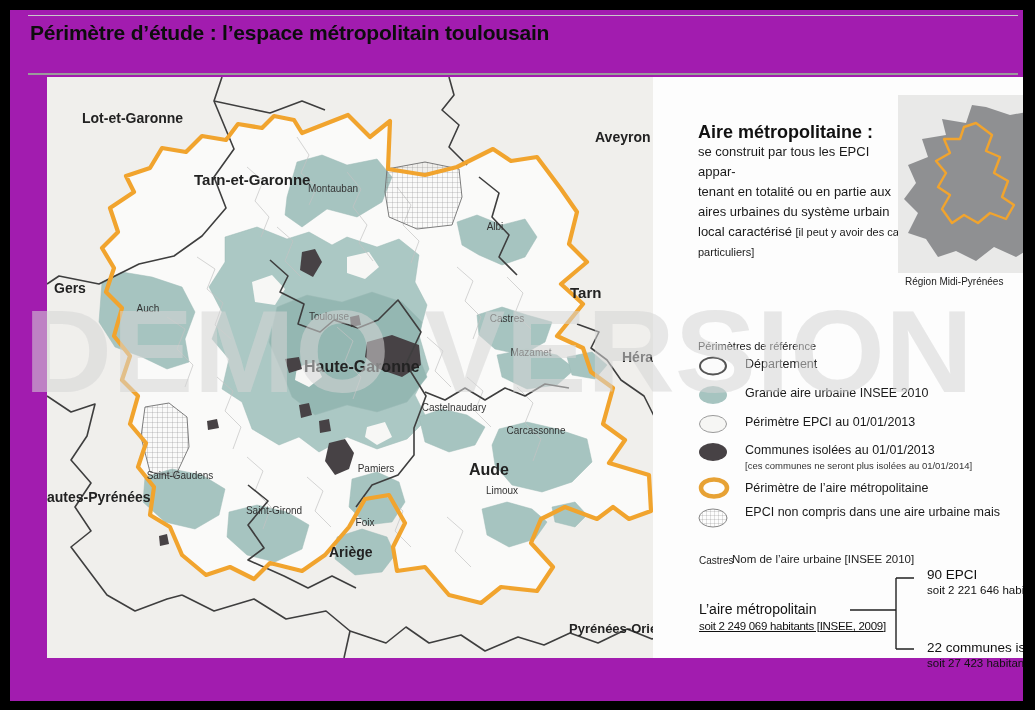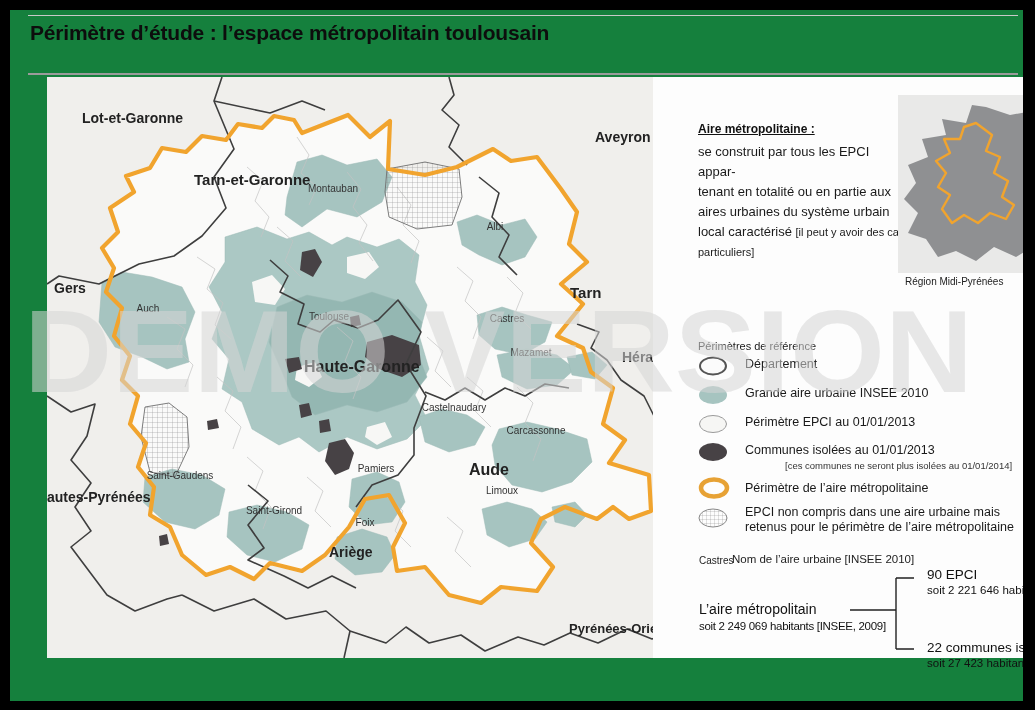--- a/index.html
+++ b/index.html
@@ -2,53 +2,53 @@
 <html><head>
 <meta charset="utf-8">
 <style>
   html,body{margin:0;padding:0;}
   body{
     width:1035px;height:710px;background:#000;position:relative;overflow:hidden;
     font-family:"Liberation Sans", sans-serif;
   }
   #page{
     position:absolute;left:10px;top:10px;width:1013px;height:691px;
-    background:#15803d;overflow:hidden;
+    background:#a21caf;overflow:hidden;
   }
   .topline{position:absolute;left:18px;top:5px;width:990px;height:1px;background:#c9c9c9;}
   .titlewrap{position:absolute;left:20px;top:15px;height:24px;overflow:hidden;width:700px;}
   .titlewrap span{display:block;margin-top:-4px;font-size:21px;font-weight:bold;color:#0d0d0d;letter-spacing:-0.2px;}
   .divider{position:absolute;left:18px;top:63px;width:990px;height:2px;background:#9b9b9b;}
 
   
   #maparea{
     position:absolute;left:37px;top:67px;width:622px;height:581px;
     background:#f0efec;border-right:6px solid #737373;
   }
   #maparea svg{position:absolute;left:0;top:0;}
 
   
   #panel{position:absolute;left:643px;top:67px;width:370px;height:581px;background:#fdfdfd;}
-  .airetitle{position:absolute;left:45px;top:45px;font-size:12px;font-weight:bold;color:#111;text-decoration:underline;}
+  .airetitle{position:absolute;left:45px;top:45px;font-size:18px;font-weight:bold;color:#111;}
   .airepara{position:absolute;left:45px;top:65px;width:208px;font-size:13px;line-height:20px;color:#1a1a1a;}
   .airepara .sm{font-size:11px;}
   .inset{position:absolute;left:245px;top:18px;width:145px;height:178px;background:#e9e9e8;overflow:hidden;}
   .insetcap{position:absolute;left:252px;top:199px;font-size:10px;color:#222;}
 
   .legtitle{position:absolute;left:45px;top:263px;font-size:11px;color:#1a1a1a;text-align:center;}
   .legrow{position:absolute;left:45px;width:320px;}
   .legsym{position:absolute;left:0;top:0;}
   .leglabel{position:absolute;left:47px;top:2px;font-size:12.5px;color:#1a1a1a;line-height:15px;}
-  .legsub{font-size:9.5px;color:#333;margin-left:40px;}
+  .legsub{font-size:9.5px;color:#333;}
 
   .samplename{position:absolute;left:46px;top:478px;font-size:10px;color:#222;}
   .sampledesc{position:absolute;left:79px;top:476px;font-size:11.5px;color:#222;}
 
   .statleft{position:absolute;left:46px;top:524px;font-size:14px;color:#111;}
-  .statleftsub{position:absolute;left:46px;top:543px;font-size:11.5px;color:#111;letter-spacing:-0.3px;}
+  .statleftsub{position:absolute;left:46px;top:543px;font-size:11.5px;color:#111;letter-spacing:-0.3px;text-decoration:underline;}
   .statright1{position:absolute;left:274px;top:490px;font-size:13.5px;color:#111;width:96px;overflow:hidden;white-space:nowrap;}
   .statright1sub{position:absolute;left:274px;top:507px;font-size:11.5px;color:#111;width:96px;overflow:hidden;white-space:nowrap;}
   .statright2{position:absolute;left:274px;top:563px;font-size:13.5px;color:#111;width:96px;overflow:hidden;white-space:nowrap;}
   .statright2sub{position:absolute;left:274px;top:580px;font-size:11.5px;color:#111;width:96px;overflow:hidden;white-space:nowrap;}
   .bracket{position:absolute;left:195px;top:495px;}
 
   #watermark{
     position:absolute;left:14px;top:272px;width:1000px;height:130px;overflow:hidden;
     font-size:122px;font-weight:bold;letter-spacing:0px;white-space:nowrap;
     color:rgba(214,214,214,0.55);z-index:6;pointer-events:none;
@@ -250,21 +250,20 @@
       <svg class="legsym" width="36" height="26">
         <defs>
           <pattern id="xh2" patternUnits="userSpaceOnUse" width="4" height="4">
             <path d="M0 0H4M0 0V4" stroke="#888" stroke-width="0.5" fill="none"></path>
           </pattern>
         </defs>
         <ellipse cx="15" cy="15" rx="14" ry="9" fill="url(#xh2)" stroke="#888" stroke-width="1"></ellipse>
       </svg>
       <div class="leglabel">
         <span>EPCI non compris dans une aire urbaine mais</span><br>
-        <span>retenus pour le périmètre de l’aire métropolitaine</span>
       </div>
     </div>
 
     <div class="samplename">Castres</div>
     <div class="sampledesc">Nom de l’aire urbaine [INSEE 2010]</div>
 
     <div class="statleft">L’aire métropolitain</div>
     <div class="statleftsub">soit 2 249 069 habitants [INSEE, 2009]</div>
 
     <svg class="bracket" width="75" height="90">

